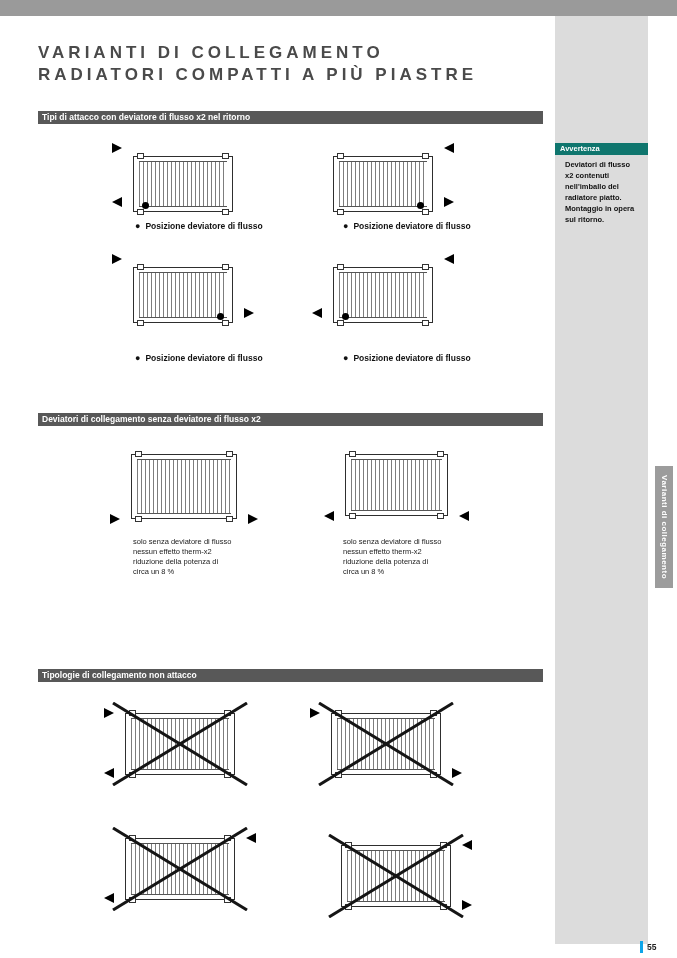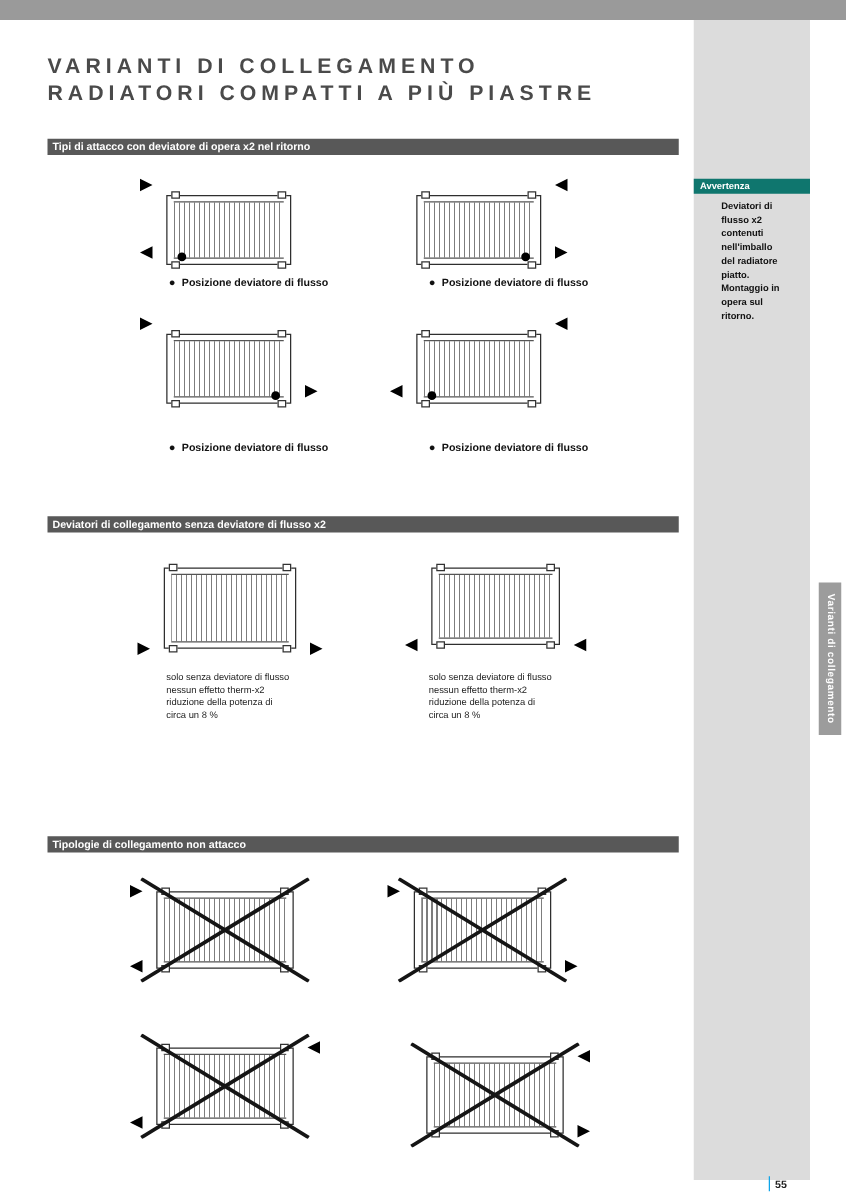--- a/index.html
+++ b/index.html
@@ -16,27 +16,27 @@
   
   .bar{position:absolute;left:38px;width:505px;height:13px;background:#585858;
     color:#fff;font-size:8.5px;font-weight:bold;line-height:13px;
     padding-left:4px;box-sizing:border-box;}
 
   
   .strip{position:absolute;left:555px;top:0;width:93px;height:928px;background:#dcdcdc;}
   .notice-header{position:absolute;left:555px;top:127px;width:93px;height:12px;
     background:#0f766e;color:#fff;font-size:7.5px;font-weight:bold;line-height:12px;
     padding-left:5px;box-sizing:border-box;}
-  .notice-body{position:absolute;left:555px;top:143px;width:93px;padding:0 22px;
+  .notice-body{position:absolute;left:555px;top:143px;width:93px;padding:0 10px;
     box-sizing:border-box;font-size:7.5px;font-weight:bold;color:#111;line-height:11px;}
   .side-tab{position:absolute;left:655px;top:450px;width:18px;height:122px;
     background:#9c9c9c;color:#fff;font-size:8px;font-weight:bold;
     writing-mode:vertical-rl;text-align:center;line-height:18px;letter-spacing:0.5px;}
-  .page-num{position:absolute;left:615px;top:925px;font-size:8.5px;color:#222;
-    border-left:1px solid #0ea5e9;padding-left:4px;line-height:12px;font-weight:bold;}
+  .page-num{position:absolute;left:640px;top:925px;font-size:8.5px;color:#222;
+    border-left:3px solid #0ea5e9;padding-left:4px;line-height:12px;font-weight:bold;}
 
   
   .diagram{position:absolute;}
   .radiator{position:absolute;left:0;top:0;right:0;bottom:0;border:1px solid #2e2e2e;background:#fff;}
   .fins{position:absolute;left:5px;right:5px;top:4px;bottom:4px;
     border-top:1px solid #555;border-bottom:1px solid #555;
     background:repeating-linear-gradient(90deg,#7d7d7d 0 1px,transparent 1px 4px);}
   .nub{position:absolute;width:5px;height:4px;background:#fff;border:1px solid #333;}
   .nub-tl{left:3px;top:-4px;}  .nub-tr{right:3px;top:-4px;}
   .nub-bl{left:3px;bottom:-4px;} .nub-br{right:3px;bottom:-4px;}
@@ -70,21 +70,21 @@
   <div class="title">
     <div>VARIANTI DI COLLEGAMENTO</div>
     <div>RADIATORI COMPATTI A PIÙ PIASTRE</div>
   </div>
 
   <div class="strip"></div>
   <div class="notice-header">Avvertenza</div>
   <div class="notice-body">Deviatori di flusso x2 contenuti nell'imballo del radiatore piatto. Montaggio in opera sul ritorno.</div>
   <div class="side-tab">Varianti di collegamento</div>
 
-  <div class="bar" style="top:95px;">Tipi di attacco con deviatore di opera x2 nel ritorno</div>
+  <div class="bar" style="top:95px;">Tipi di attacco con deviatore di flusso x2 nel ritorno</div>
 
   <div class="diagram style-nub" style="left:133px;top:140px;width:100px;height:56px;">
       <div class="radiator">
         <div class="fins"></div>
         <div class="nub nub-tl"></div>
         <div class="nub nub-tr"></div>
         <div class="nub nub-bl"></div>
         <div class="nub nub-br"></div>
       </div>
       <div class="arrow h-left v-top dir-right"></div>

